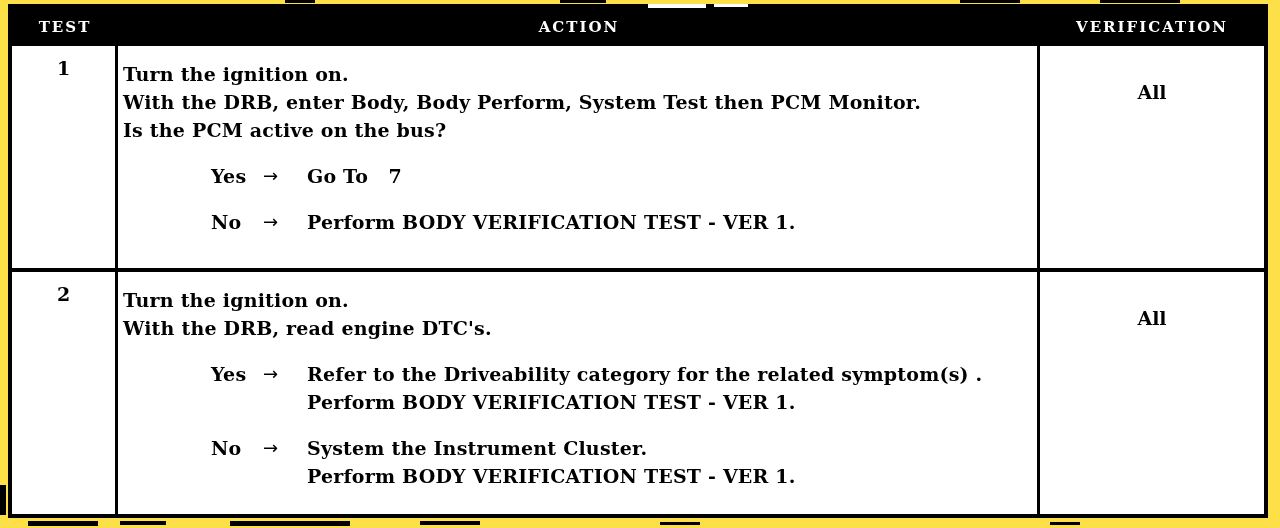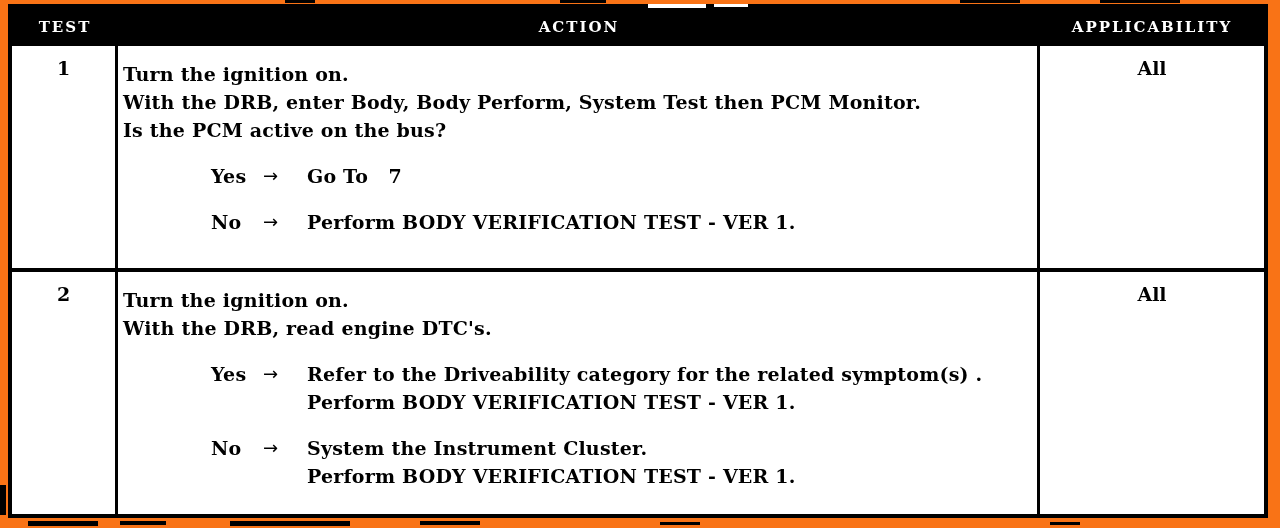--- a/index.html
+++ b/index.html
@@ -1,21 +1,21 @@
 <!DOCTYPE html>
 <html><head>
 <meta charset="utf-8">
 <style>
   * { box-sizing: border-box; }
   html, body { margin: 0; padding: 0; background: #ffffff; }
   .page {
     position: relative;
     width: 1280px;
     height: 528px;
-    background: #f97316;
+    background: #fde047;
     font-family: "DejaVu Serif", "Liberation Serif", serif;
     font-weight: 700;
     color: #000;
     overflow: hidden;
   }
   .doc-table {
     position: absolute;
     left: 8px;
     top: 4px;
     width: 1260px;
@@ -54,20 +54,21 @@
     border-right: 3px solid #000;
     padding: 14px 4px 0 5px;
     font-size: 19px;
     line-height: 28px;
     letter-spacing: 0.2px;
   }
   .applicability-cell {
     text-align: center;
     padding-top: 11px;
     font-size: 19px;
+    margin-top: 24px;
   }
   .action-line { white-space: nowrap; }
   .answer {
     display: grid;
     grid-template-columns: 52px 44px auto;
     margin: 18px 1px 0 88px;
     align-items: start;
   }
   .answer-label { white-space: nowrap; }
   .answer-arrow {
@@ -83,21 +84,21 @@
 </head>
 <body>
 
 <div class="page">
 
   <div class="doc-table">
 
     <div class="thead cols">
       <div class="th">TEST</div>
       <div class="th">ACTION</div>
-      <div class="th">APPLICABILITY</div>
+      <div class="th">VERIFICATION</div>
     </div>
 
     <div class="trow trow-1 cols">
       <div class="test-cell">1</div>
       <div class="action-cell">
         <div class="action-line">Turn the ignition on.</div>
         <div class="action-line">With the DRB, enter Body, Body Perform, System Test then PCM Monitor.</div>
         <div class="action-line">Is the PCM active on the bus?</div>
         <div class="answer">
           <span class="answer-label">Yes</span>

